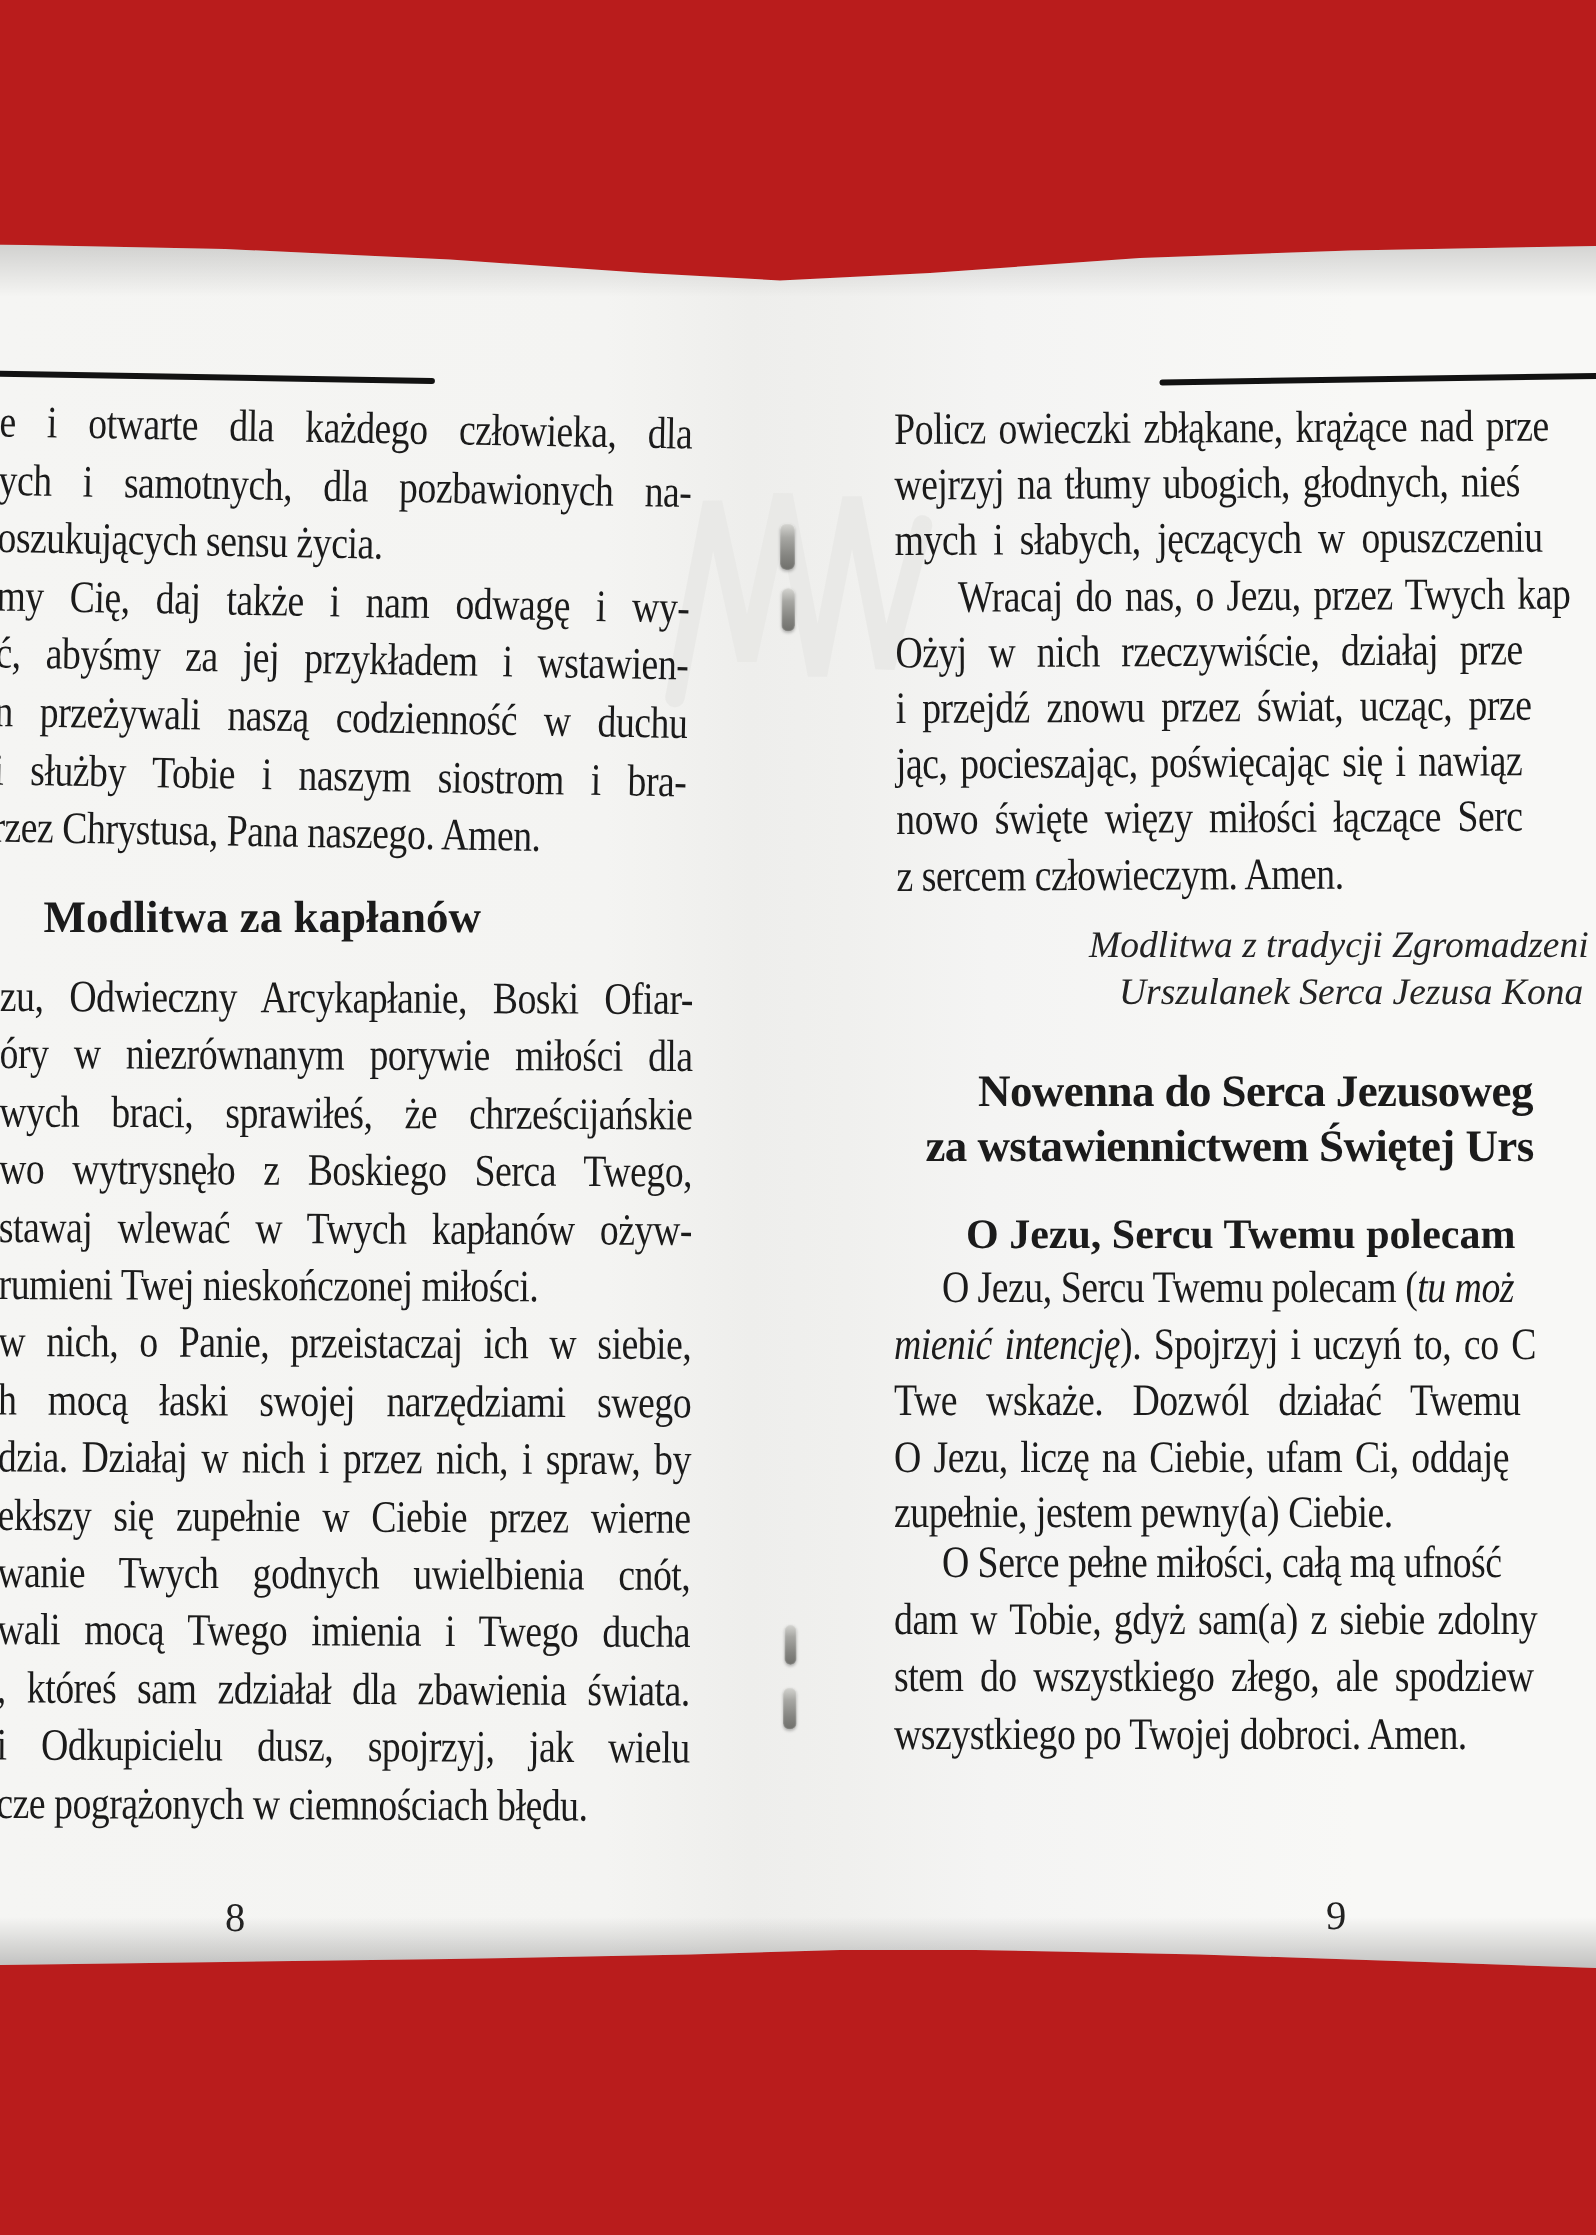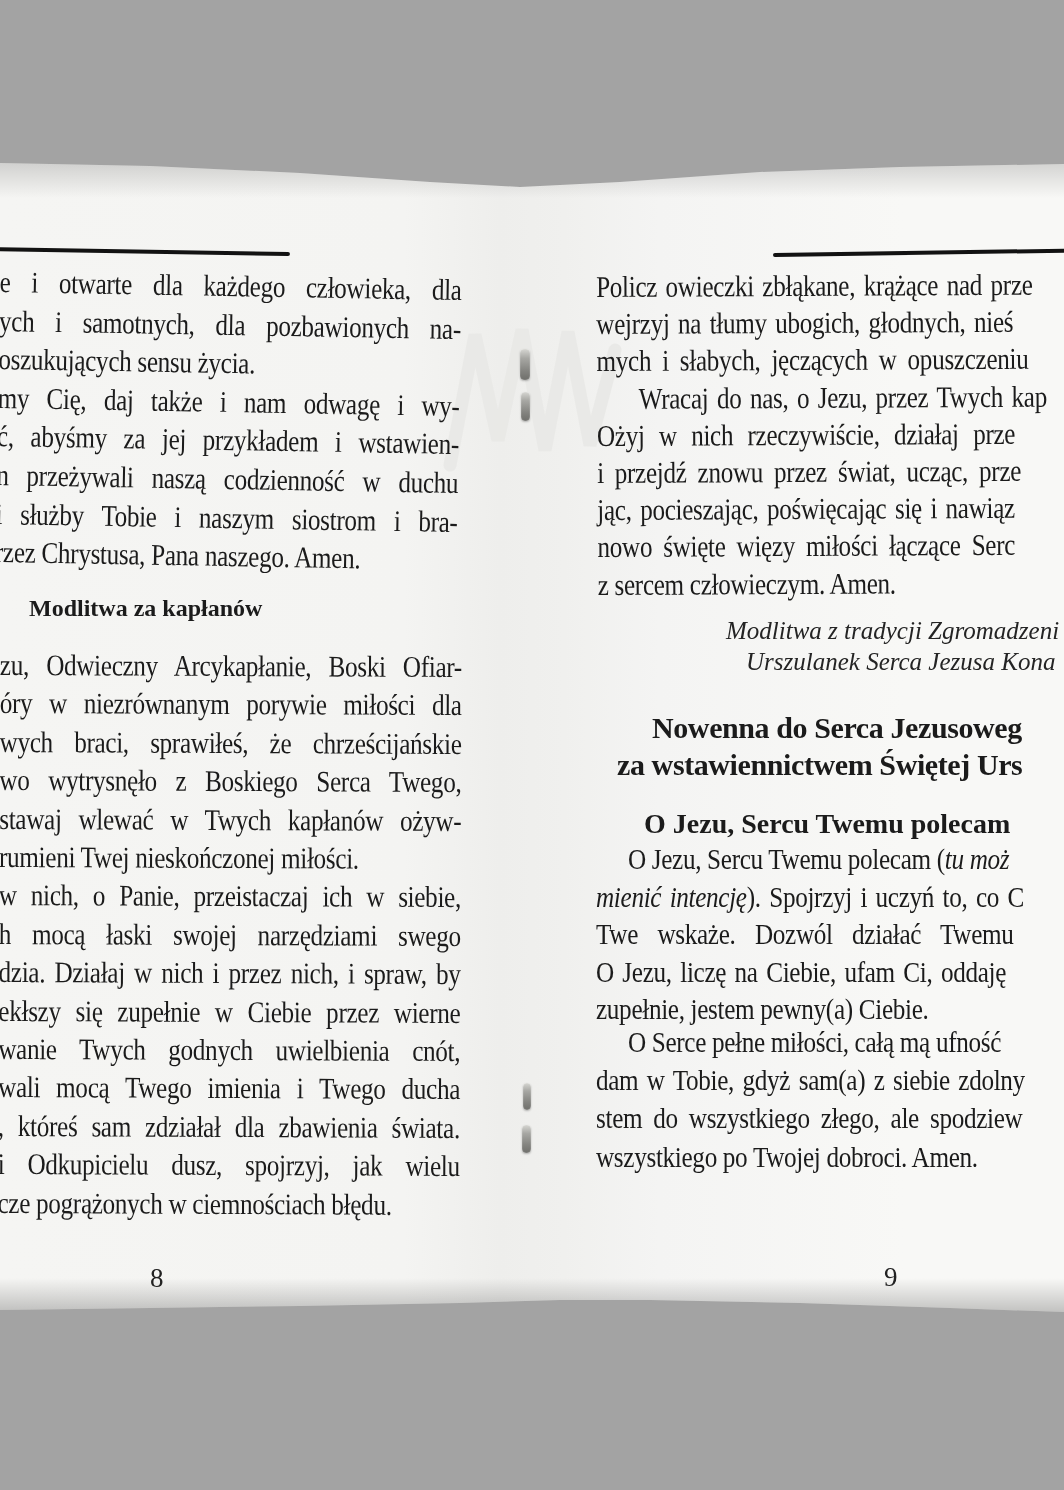--- a/index.html
+++ b/index.html
@@ -1,17 +1,17 @@
 <!DOCTYPE html>
 <html><head>
 <meta charset="utf-8">
 <title>Book spread</title>
 <style>
   html,body{margin:0;padding:0;background:#000;}
-  .photo{position:relative;width:1064px;height:1490px;background:#a3a3a3;overflow:hidden;
+  .photo{position:relative;width:1064px;height:1490px;background:#b91c1c;overflow:hidden;
          font-family:"Liberation Serif","DejaVu Serif",serif;color:#1b1b1b;}
   
   .page{position:absolute;inset:0;
         background:linear-gradient(to right,#f5f5f3 0%,#f4f4f2 38%,#eeeeec 47%,#f0f0ee 53%,#f4f4f3 62%,#f8f8f6 85%,#f8f8f6 100%);
         clip-path:polygon(0px 163px,150px 166px,300px 173px,430px 182px,520px 187px,620px 182px,760px 172px,900px 167px,1064px 164px,
                           1064px 1312px,950px 1308px,800px 1303px,650px 1300px,560px 1300px,460px 1303px,300px 1306px,150px 1308px,0px 1310px);}
   .top-shade{position:absolute;left:0;top:160px;width:100%;height:38px;
              background:linear-gradient(180deg,rgba(0,0,0,0.16),rgba(0,0,0,0));}
   .bottom-shade{position:absolute;left:0;top:1278px;width:100%;height:34px;
              background:linear-gradient(0deg,rgba(0,0,0,0.22),rgba(0,0,0,0));}
@@ -30,21 +30,21 @@
   .s4{left:522px;top:1125px;width:9px;height:28px;}
   
   .blk{position:absolute;transform-origin:0 0;}
   .ln{white-space:nowrap;font-size:30px;letter-spacing:-0.4px;}
   .full{text-align:justify;text-align-last:justify;}
   .ws1{word-spacing:3px;} .ws2{word-spacing:6px;} .ws3{word-spacing:10px;} .ws4{word-spacing:16px;}
   .ind1{padding-left:50px;} .ind2{padding-left:38px;}
   
   .pl1{left:0;top:263px;width:550px;line-height:38.6px;transform:rotate(1.0deg) scaleX(0.84);}
   .pl2{left:0;top:646px;width:550px;line-height:38.4px;transform:rotate(0.25deg) scaleX(0.84);}
-  .heading-left{left:29px;top:595px;font-weight:bold;font-size:24px;white-space:nowrap;}
+  .heading-left{left:29px;top:595px;font-weight:bold;font-size:30px;white-space:nowrap;}
   .pr1{left:596px;top:268px;width:560px;line-height:37.2px;transform:rotate(-0.3deg) scaleX(0.84);}
   .attr{left:596px;top:616px;width:470px;font-style:italic;font-size:25px;line-height:30.5px;color:#242424;}
   .attr .ln{font-size:25px;letter-spacing:0;}
   .a1{padding-left:130px;} .a2{padding-left:150px;}
   .head-r{left:596px;top:710px;width:560px;font-weight:bold;font-size:30px;line-height:36.5px;}
   .h1{padding-left:56px;} .h2{padding-left:21px;}
   .sub-r{left:644px;top:808px;font-weight:bold;font-size:28px;white-space:nowrap;}
   .pr2{left:596px;top:840px;width:560px;line-height:37.5px;transform:scaleX(0.84);}
   .pr3{left:596px;top:1023px;width:560px;line-height:38.2px;transform:scaleX(0.84);}
   .it{font-style:italic;}

